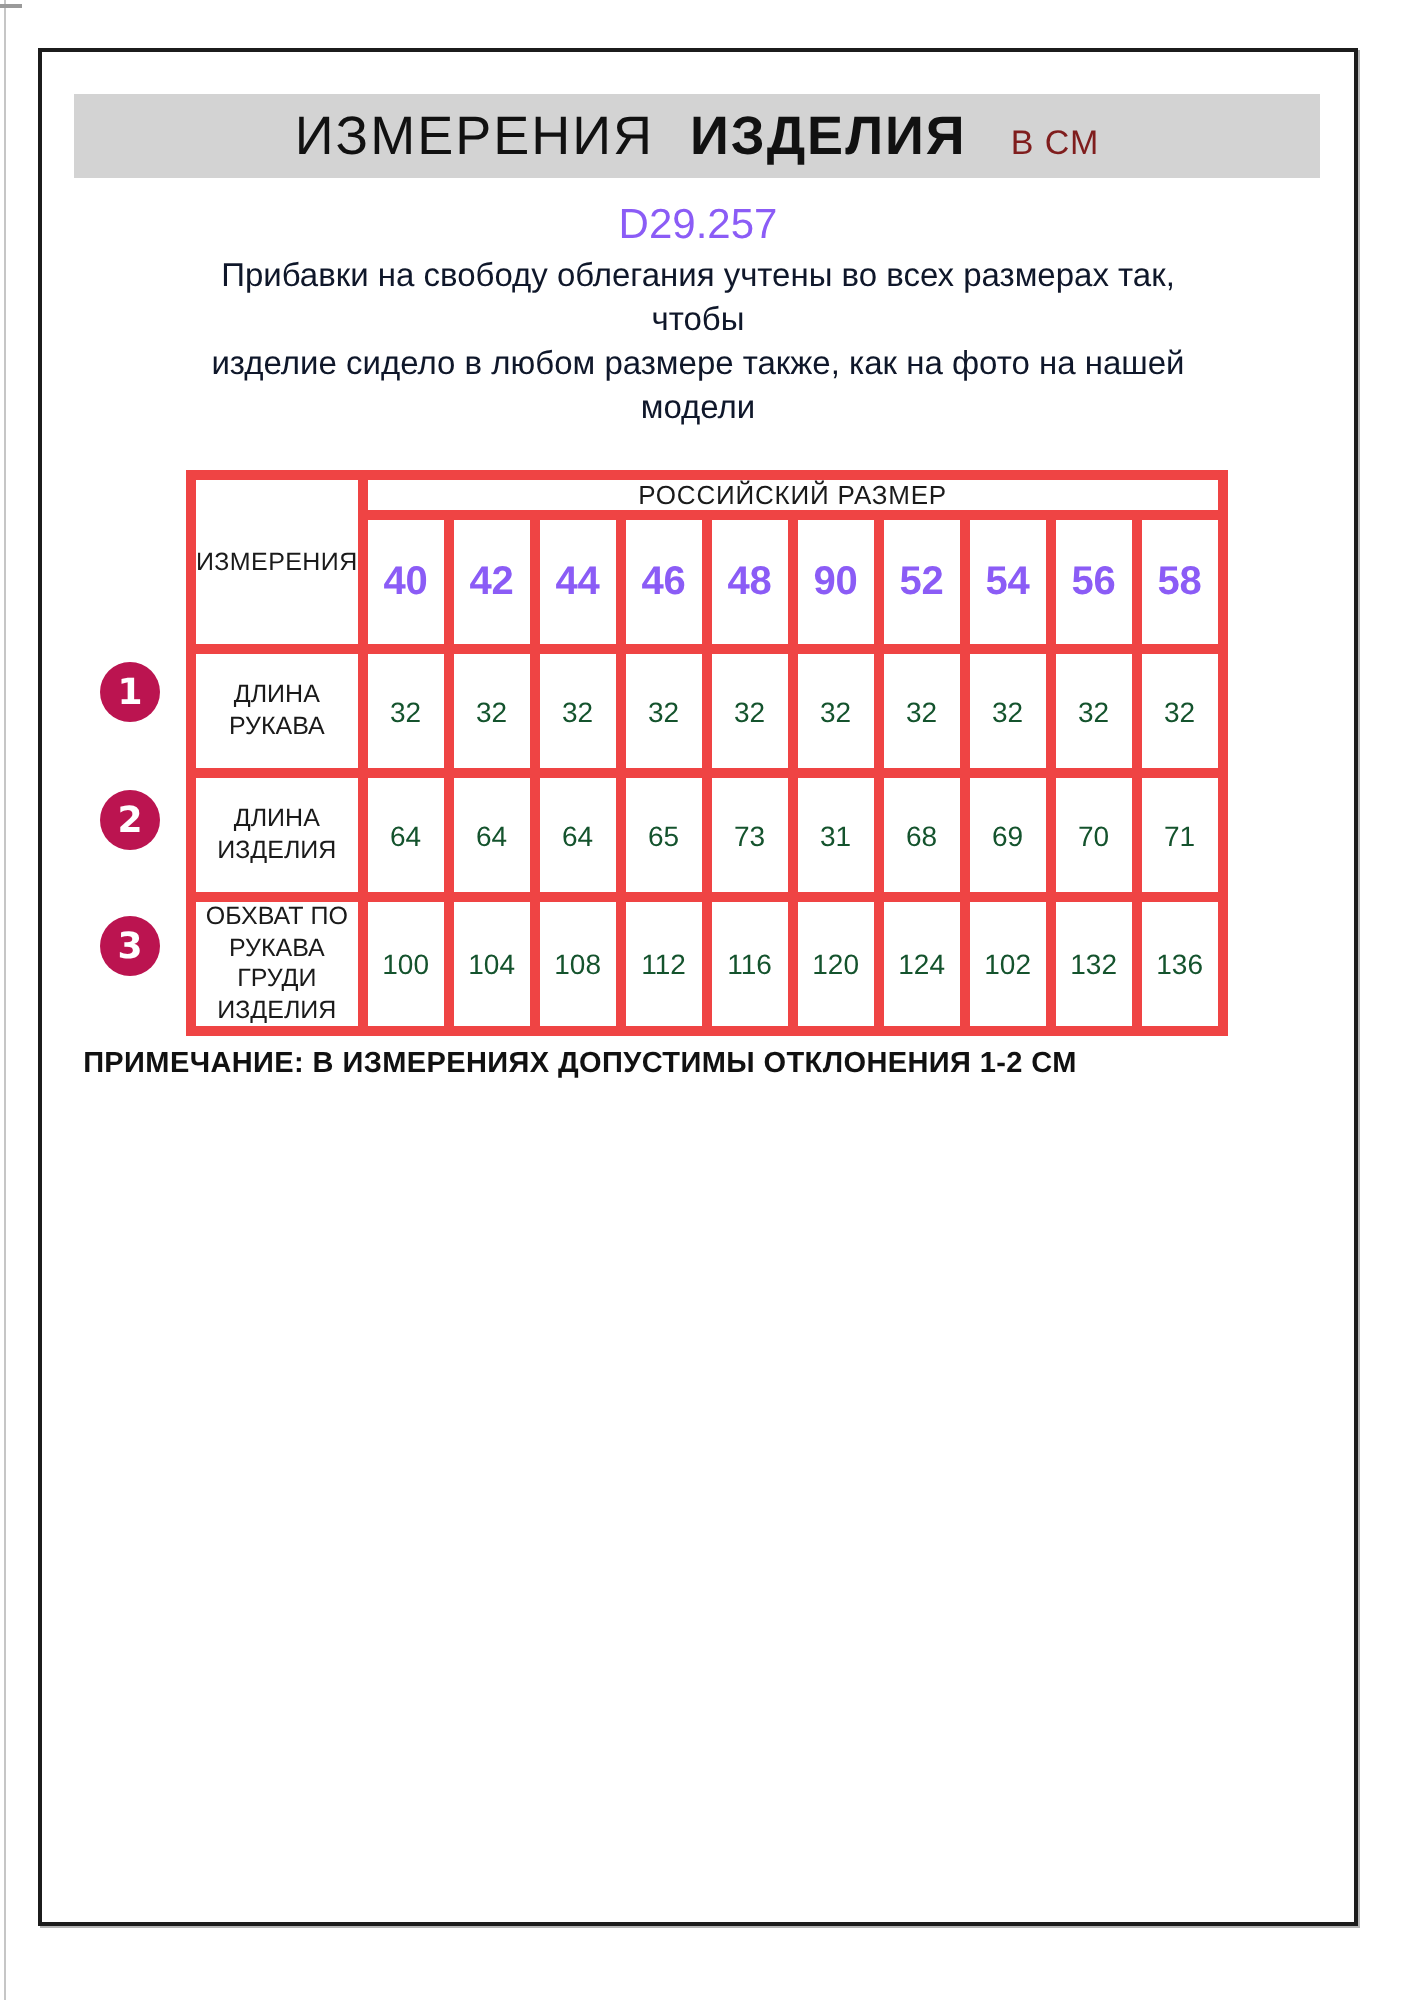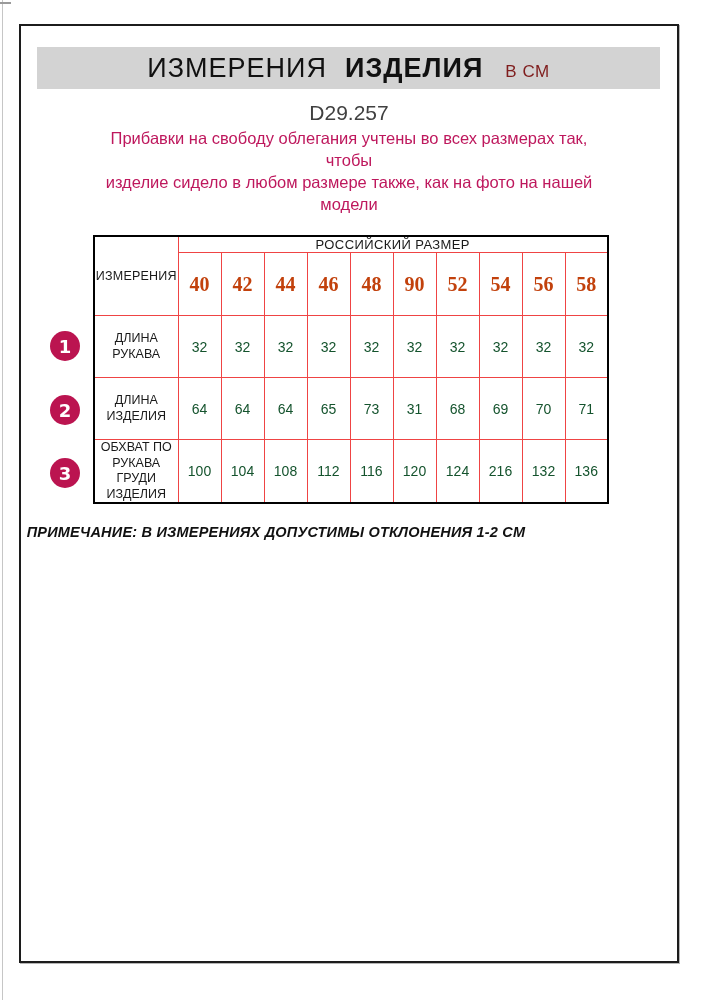--- a/index.html
+++ b/index.html
@@ -43,71 +43,71 @@
     font-size: 27px; font-weight: 700; letter-spacing: 1px;
     line-height: 42px; color: #111;
   }
   .title-bar .unit {
     font-size: 17px; font-weight: 400; letter-spacing: 0.5px;
     line-height: 42px; color: #7f1d1d; margin-left: 4px;
   }
   .product-code {
     position: absolute; left: 19px; top: 101px; width: 660px;
     text-align: center;
-    font-size: 21px; font-weight: 400; color: #404040;
+    font-size: 21px; font-weight: 400; color: #8b5cf6;
   }
   .fit-description {
     position: absolute; left: 89px; top: 127px; width: 520px;
     text-align: center;
-    font-size: 16.5px; line-height: 22px; color: #be185d;
+    font-size: 16.5px; line-height: 22px; color: #0f172a;
     white-space: pre-line;
   }
   table.size-table {
     position: absolute; left: 93px; top: 235px;
     border-collapse: collapse; table-layout: fixed;
     border: 2px solid #000;
   }
   .size-table th, .size-table td {
-    border: 1px solid #ef4444;
+    border: 5px solid #ef4444;
     text-align: center; vertical-align: middle;
     padding: 0;
   }
   .meas-head {
     font-size: 12.5px; font-weight: 400; letter-spacing: 0.2px;
   }
   .group-head {
     height: 14px;
     font-size: 13px; font-weight: 400; letter-spacing: 0.4px;
   }
   .sizes-row th {
     height: 62px;
-    font-family: Liberation Serif, serif;
-    font-size: 20px; font-weight: 700; color: #c2410c; margin-top: 38px;
+    font-family: Liberation Sans, sans-serif;
+    font-size: 20px; font-weight: 700; color: #8b5cf6; margin-top: 38px;
   }
   .data-row { height: 62px; }
   .data-row.last { height: 60px; }
   .row-label {
     font-size: 12.5px; font-weight: 400; line-height: 15.5px;
     white-space: pre-line; padding: 2px;
   }
   .value-cell { font-size: 14px; font-weight: 400; color: #14532d; }
   .row-marker {
     position: absolute; left: 50px;
     width: 30px; height: 30px; border-radius: 50%;
     display: flex; align-items: center; justify-content: center;
     font-family: "DejaVu Sans", sans-serif;
     font-size: 18px; font-weight: 700; color: #ffffff;
   }
   .marker-1 { top: 331px; }
   .marker-2 { top: 395px; }
   .marker-3 { top: 458px; }
   .note-text {
-    position: absolute; left: 15px; top: 524px; width: 522px;
+    position: absolute; left: 29px; top: 524px; width: 522px;
     text-align: center;
-    font-size: 14.5px; font-weight: 700; letter-spacing: 0.2px; color: #111; font-style: italic;
+    font-size: 14.5px; font-weight: 700; letter-spacing: 0.2px; color: #111;
   }
 </style>
 </head>
 <body>
 
 <div class="scan-edge-v"></div>
 <div class="scan-tick"></div>
 <div class="page-frame"></div>
 
 <div class="title-bar" style="background: rgb(211, 211, 211);">
@@ -186,21 +186,21 @@
 РУКАВА
 ГРУДИ
 ИЗДЕЛИЯ</th>
       <td class="value-cell">100</td>
       <td class="value-cell">104</td>
       <td class="value-cell">108</td>
       <td class="value-cell">112</td>
       <td class="value-cell">116</td>
       <td class="value-cell">120</td>
       <td class="value-cell">124</td>
-      <td class="value-cell">216</td>
+      <td class="value-cell">102</td>
       <td class="value-cell">132</td>
       <td class="value-cell">136</td>
     </tr>
   </tbody>
 </table>
 
 <div class="row-marker marker-1" style="background: rgb(187, 20, 80);">1</div>
 <div class="row-marker marker-2" style="background: rgb(187, 20, 80);">2</div>
 <div class="row-marker marker-3" style="background: rgb(187, 20, 80);">3</div>
 

